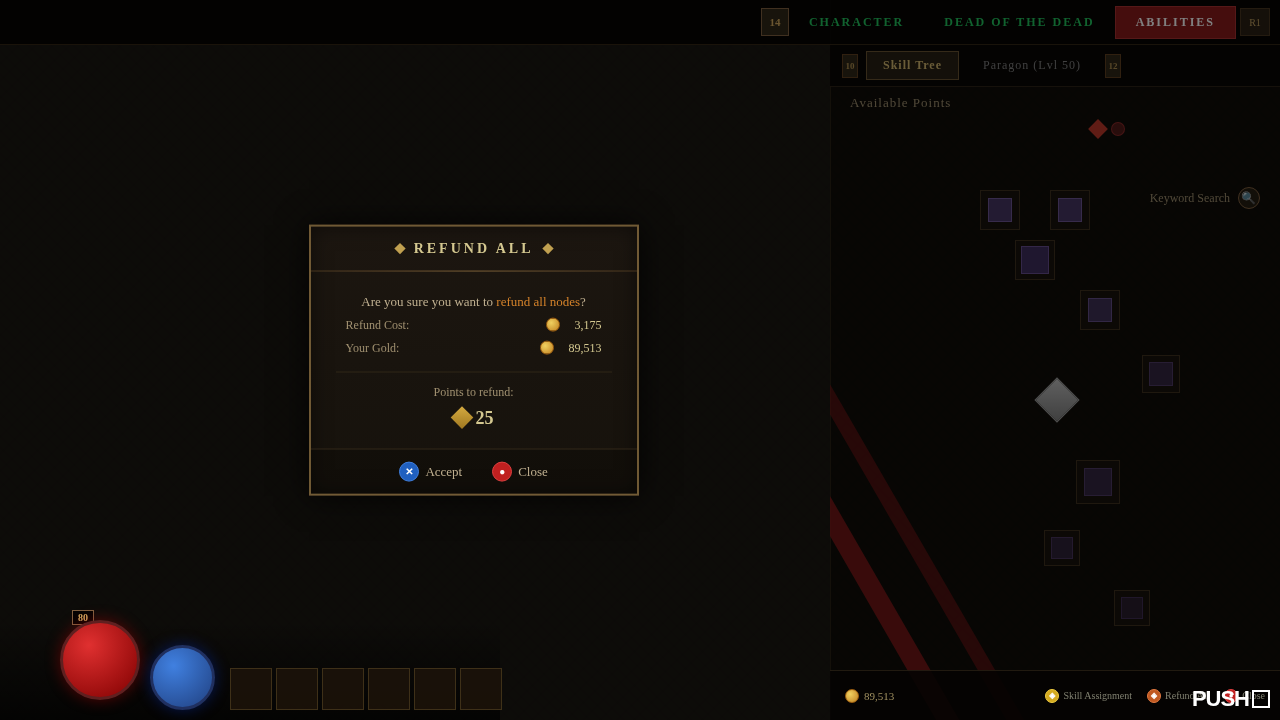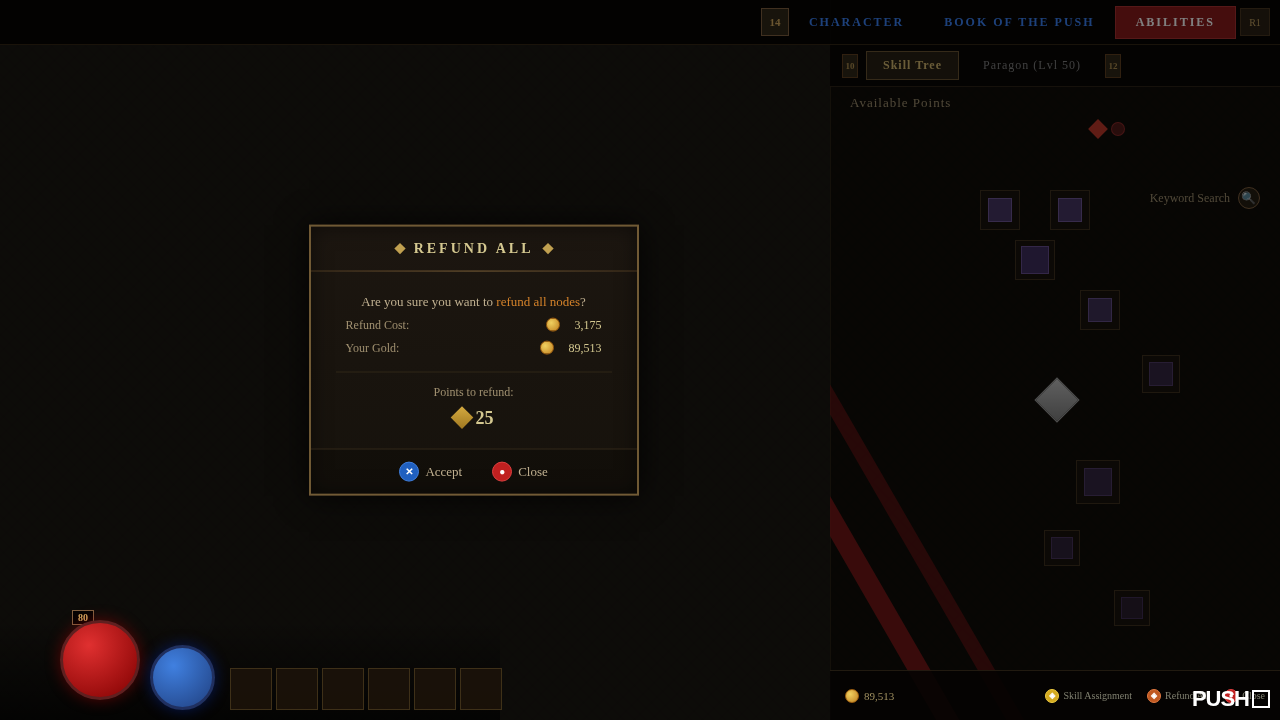--- a/index.html
+++ b/index.html
@@ -87,21 +87,21 @@
       border-bottom: 1px solid rgba(120, 90, 50, 0.4);
       display: flex;
       align-items: center;
       justify-content: flex-end;
       padding-right: 10px;
       gap: 0;
     }
 
     .nav-tab {
       padding: 8px 20px;
-      color: #3b82f6;
+      color: #22c55e;
       font-size: 12px;
       letter-spacing: 2px;
       font-weight: bold;
       cursor: pointer;
       font-family: 'Georgia', serif;
     }
 
     .nav-tab.active {
       background: #8b1a1a;
       color: #fff;
@@ -565,21 +565,21 @@
     </div>
     <div class="snode" style="width:36px;height:36px;top:430px;right:130px;">
       <div style="width:22px;height:22px;background:rgba(70,50,100,0.4);border:1px solid rgba(100,70,140,0.4);"></div>
     </div>
   </div>
 </div>
 
 <div class="top-nav">
   <div class="level-badge">14</div>
   <div class="nav-tab">CHARACTER</div>
-  <div class="nav-tab">BOOK OF THE PUSH</div>
+  <div class="nav-tab">DEAD OF THE DEAD</div>
   <div class="nav-tab active">ABILITIES</div>
   <div class="nav-corner-icon">R1</div>
 </div>
 
 <div class="second-nav">
   <div style="display:flex;align-items:center;gap:8px;">
     <div class="nav2-level">10</div>
     <div class="skill-tree-tab">Skill Tree</div>
     <div class="paragon-tab">Paragon (Lvl 50)</div>
     <div class="nav2-level">12</div>

